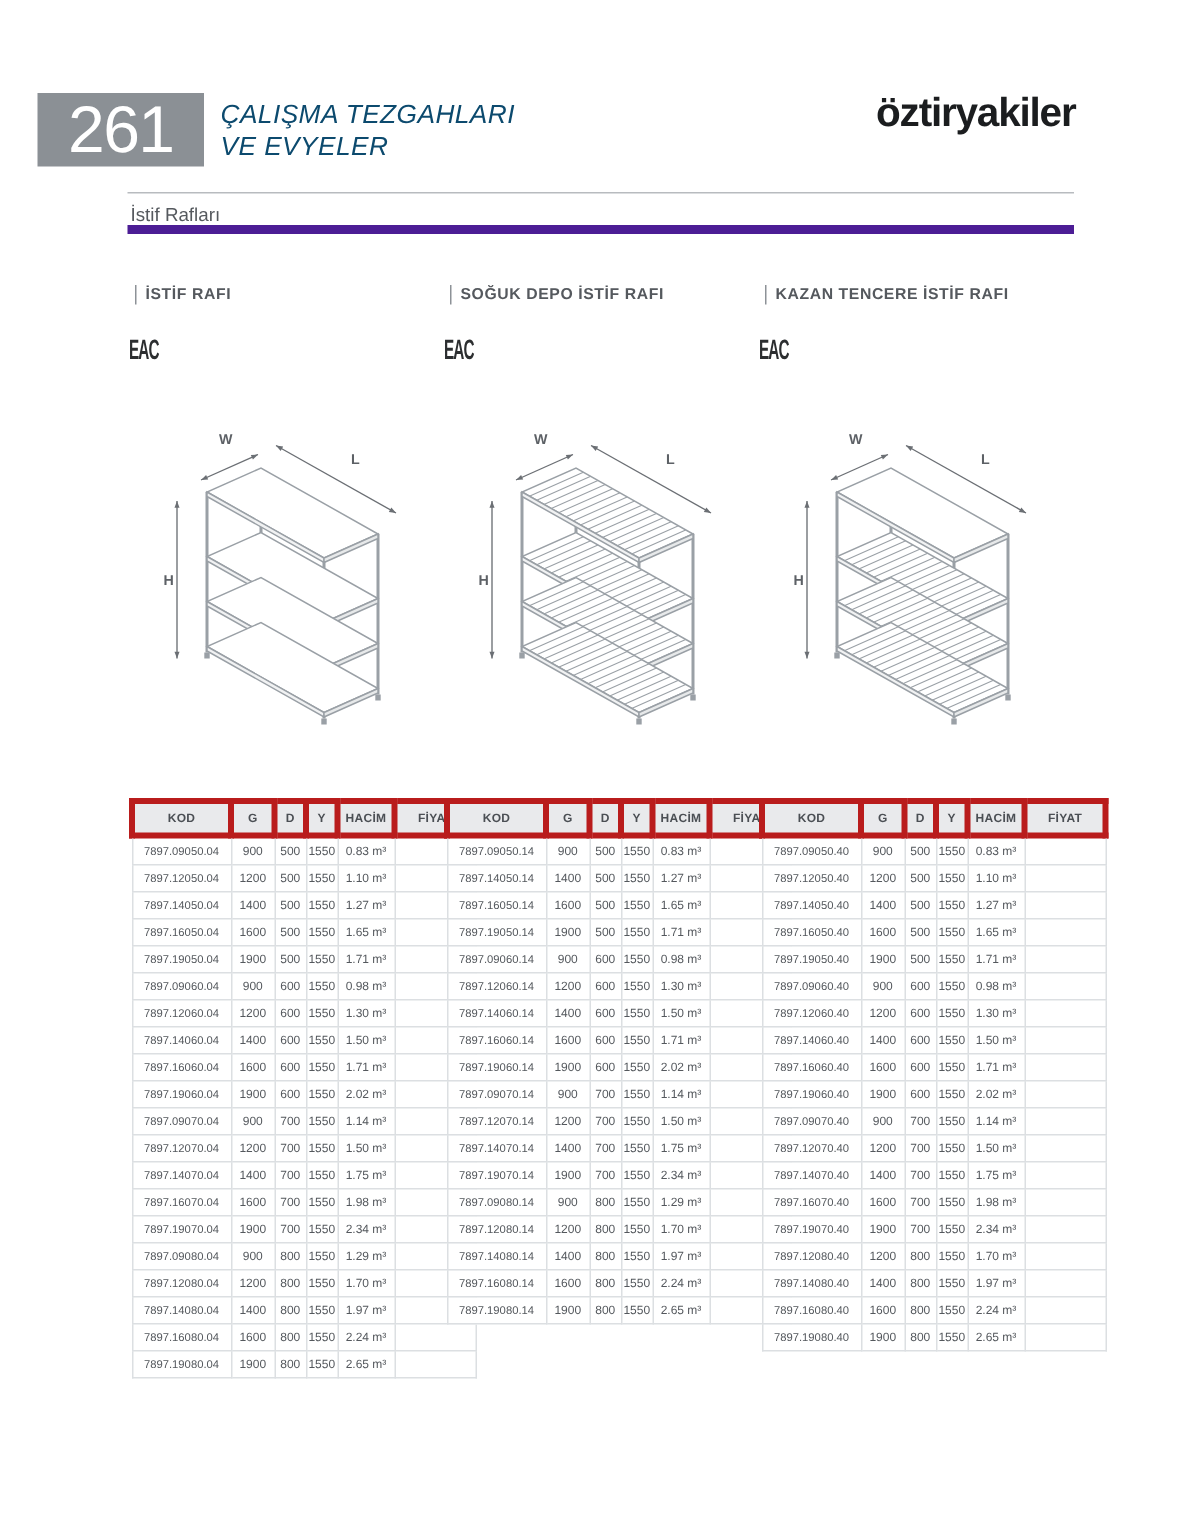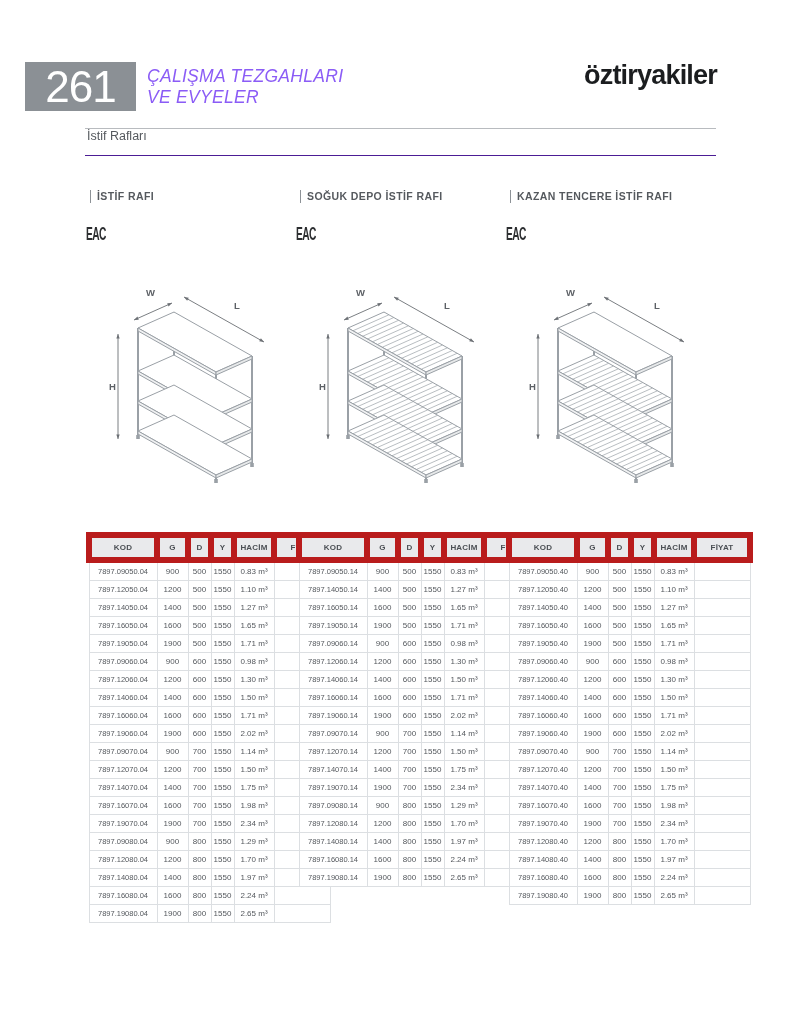--- a/index.html
+++ b/index.html
@@ -2,41 +2,41 @@
 <html><head>
 <meta charset="utf-8">
 <style>
   html,body{margin:0;padding:0;background:#fff;}
   .page{position:relative;width:791px;height:1024px;background:#fff;overflow:hidden;
         font-family:"Liberation Sans",sans-serif;}
   
   .page-num-box{position:absolute;left:25px;top:62px;width:111px;height:49px;background:#8b9095;
         display:flex;align-items:center;justify-content:center;}
   .page-num-box span{color:#fff;font-size:44px;font-weight:400;letter-spacing:-1px;}
-  .cat-title{position:absolute;left:147px;top:66px;font-style:italic;color:#8b5cf6;
+  .cat-title{position:absolute;left:147px;top:66px;font-style:italic;color:#0c4a6e;
         font-size:17.5px;line-height:21px;letter-spacing:0.3px;font-weight:400;}
   .brand{position:absolute;right:74px;top:60px;font-size:27px;font-weight:800;color:#1b1d1f;
         letter-spacing:-0.8px;}
   
   .band{position:absolute;left:85px;top:128px;width:631px;height:28px;box-sizing:border-box;
-        border-top:1px solid #b8bbbf;border-bottom:1px solid #4c1d95;display:flex;align-items:flex-start;
+        border-top:1px solid #b8bbbf;border-bottom:6px solid #4c1d95;display:flex;align-items:flex-end;
         padding-left:2px;font-size:12.5px;color:#55595e;}
   
   .product{position:absolute;top:186px;width:205px;}
   #p1{left:86px}#p2{left:296px}#p3{left:506px}
   .product h3{margin:4px;height:13px;font-size:10.5px;line-height:13px;font-weight:700;
         letter-spacing:0.4px;color:#55595e;border-left:1.5px solid #8d9297;padding-left:6px;}
   .eac{margin-top:21px;height:20px;font-weight:700;font-size:17px;letter-spacing:-1px;
         transform:scale(0.6,1.1);transform-origin:left center;color:#2c2e30;width:fit-content;}
   .drawing{margin-top:32px;margin-left:2px;height:215px;width:200px;}
   .tbl{margin-top:41px;}
   
   .spec-table{border-collapse:collapse;width:205px;table-layout:fixed;}
   .spec-table th{background:#e9eaec;color:#4b4f54;font-size:8px;font-weight:700;height:19px;
-        border:6px solid #b91c1c;padding:0;letter-spacing:0.2px;}
+        border:4px solid #b91c1c;padding:0;letter-spacing:0.2px;}
   .spec-table td{color:#54585d;font-size:8px;height:17px;text-align:center;
         border:1px solid #dcdfe2;padding:0;white-space:nowrap;background:#fff;}
   .spec-table td:first-child{font-size:7.5px;}
   .spec-table th:nth-child(1){width:62px}
   .spec-table th:nth-child(2){width:25px}
   .spec-table th:nth-child(3){width:17px}
   .spec-table th:nth-child(4){width:17px}
   .spec-table th:nth-child(5){width:34px}
   .spec-table th:nth-child(6){width:50px}
 </style>

